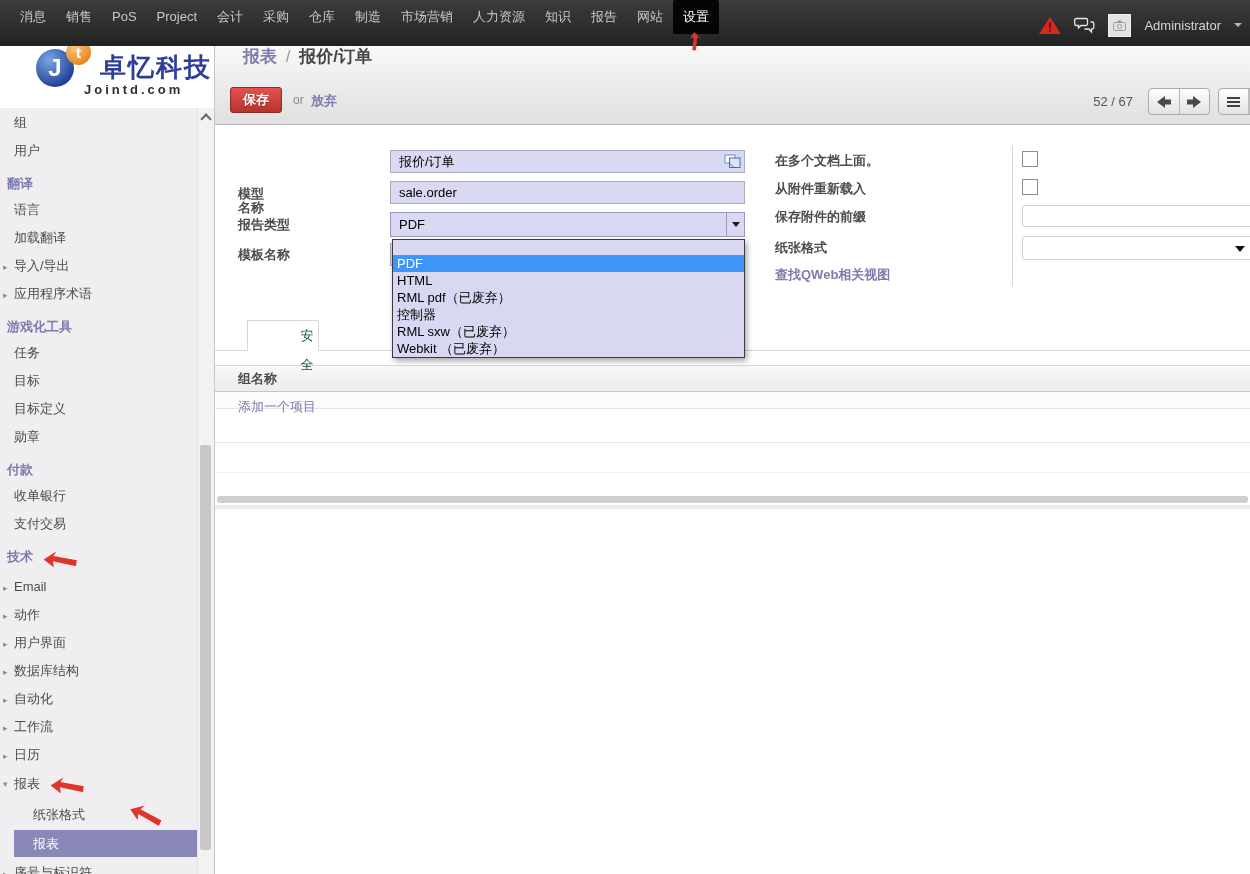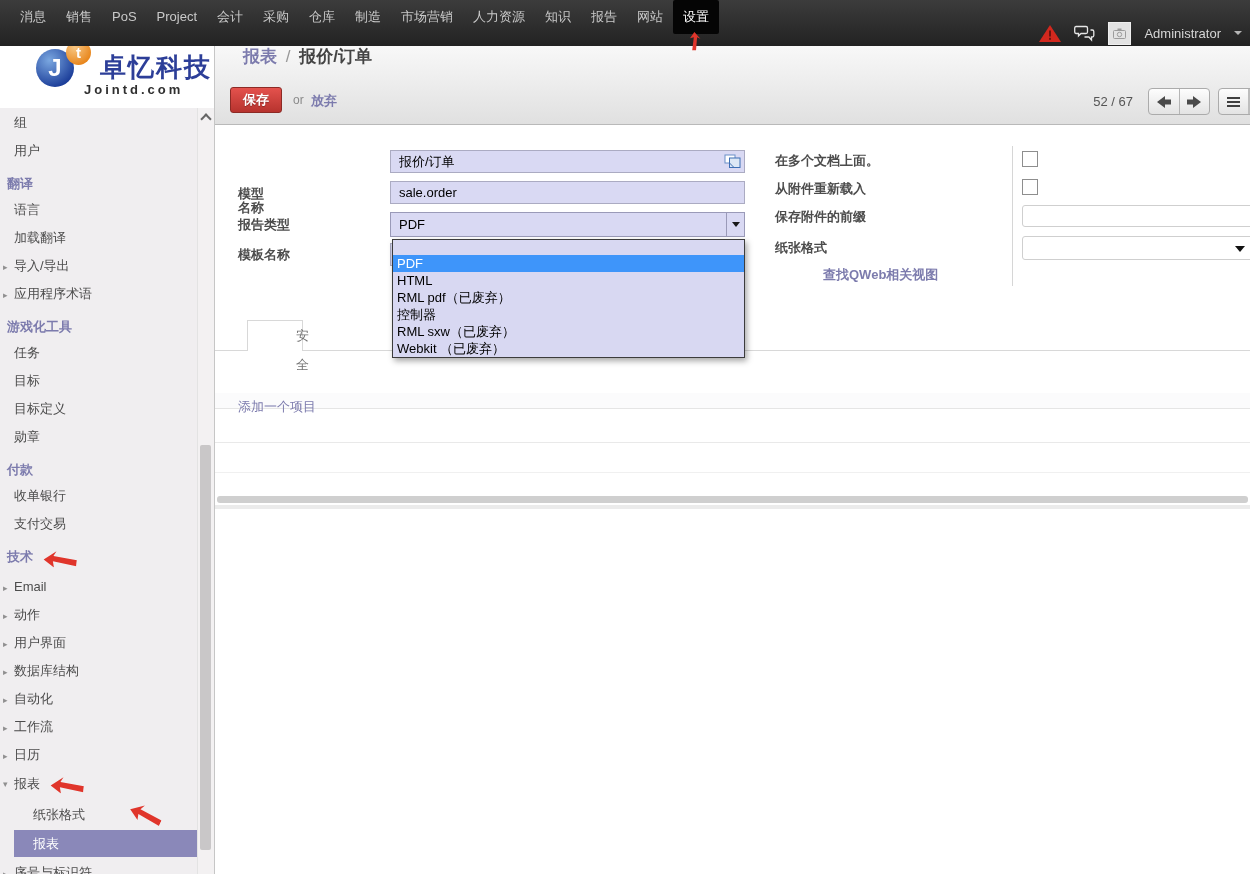--- a/index.html
+++ b/index.html
@@ -4,21 +4,21 @@
 <style>
   html,body{margin:0;padding:0;width:1250px;height:874px;overflow:hidden;
     font-family:"Liberation Sans","DejaVu Sans",sans-serif;background:#fff;}
   
   .topbar{position:absolute;left:0;top:0;width:100%;height:46px;
     background:linear-gradient(#3c3c3c,#222);z-index:100;}
   .menus{position:absolute;left:10px;top:0;height:34px;display:flex;}
   .tmenu{position:relative;padding:0 10px;line-height:34px;font-size:13px;color:#c9c9c9;
     cursor:pointer;white-space:nowrap;}
   .tmenu.active{background:#050505;color:#fff;border-radius:2px;}
-  .top-right{position:absolute;right:8px;top:16px;height:34px;display:flex;align-items:center;gap:13px;}
+  .top-right{position:absolute;right:8px;top:8px;height:34px;display:flex;align-items:center;gap:13px;}
   .admin-name{color:#d5d5d5;font-size:13px;}
   .caret-down{width:0;height:0;border-left:4px solid transparent;border-right:4px solid transparent;
     border-top:4px solid #b5b5b5;}
   .avatar{width:21px;height:21px;background:#e3e3e3;border:1px solid #efefef;
     display:flex;align-items:center;justify-content:center;}
   .tr-ic{display:flex;align-items:center;}
   
   .leftpanel{position:absolute;left:0;top:34px;width:215px;bottom:0;background:#f0eef0;
     border-right:1px solid #c6c6c6;box-sizing:border-box;}
   .logo{height:74px;background:#fff;position:relative;cursor:pointer;}
@@ -87,31 +87,31 @@
     border-top:5px solid #1a1a1a;}
   .tr-icon{position:absolute;right:3px;top:3px;}
   .fsep{position:absolute;left:797px;top:112px;height:140px;width:1px;background:#d6d6d6;}
   .cbx{position:absolute;left:807px;width:14px;height:14px;background:#fff;border:1px solid #8e8e8e;cursor:pointer;}
   .winput{position:absolute;left:807px;width:236px;height:22px;background:#fff;border:1px solid #cfcfcf;
     border-radius:3px;box-sizing:border-box;cursor:text;}
   .wcombo{position:absolute;left:807px;width:236px;height:24px;background:#fff;border:1px solid #cfcfcf;
     border-radius:3px;box-sizing:border-box;cursor:pointer;}
   .wcombo i{position:absolute;right:12px;top:9px;width:0;height:0;
     border-left:5px solid transparent;border-right:5px solid transparent;border-top:6px solid #111;}
-  .qweb{position:absolute;left:560px;top:232px;font-size:13px;font-weight:bold;color:#7c7bad;cursor:pointer;margin-left:48px;}
+  .qweb{position:absolute;left:560px;top:232px;font-size:13px;font-weight:bold;color:#7c7bad;cursor:pointer;}
   
   .dropdown{position:absolute;left:177px;top:205px;width:351px;background:#d8d8f2;
     border:1px solid #3c3c3c;box-shadow:2px 3px 6px rgba(0,0,0,.35);z-index:60;}
   .dd-opt{height:17px;line-height:17px;font-size:13px;color:#000;padding:0 4px;white-space:nowrap;cursor:pointer;}
   .dd-opt.empty{height:15px;}
   .dd-opt.sel{background:#3e95fa;color:#fff;}
   
-  .tab{position:absolute;left:32px;top:286px;width:56px;height:31px;background:#fff;
+  .tab{position:absolute;left:32px;top:286px;width:72px;height:31px;background:#fff;
     border:1px solid #d8d8d8;border-bottom:none;box-sizing:border-box;text-align:center;
-    line-height:29px;font-size:13px;color:#737373;cursor:pointer;z-index:6;padding-left:48px;}
+    line-height:29px;font-size:13px;color:#14532d;cursor:pointer;z-index:6;padding-left:48px;}
   .tabstrip-line{position:absolute;left:0;top:316px;right:0;height:1px;background:#d8d8d8;z-index:5;}
   .tbl-head{position:absolute;left:0;top:331px;right:0;height:27px;
     background:linear-gradient(#f8f8f8,#ececec);border-top:1px solid #dadada;border-bottom:1px solid #c6c6c6;
     box-sizing:border-box;font-size:13px;font-weight:bold;color:#4c4c4c;line-height:25px;padding-left:23px;}
   .tbl-add{position:absolute;left:0;top:359px;right:0;height:16px;background:#fbfbfc;
     border-bottom:1px solid #e5e5e5;font-size:13px;color:#7c7bad;line-height:27px;padding-left:23px;
     cursor:pointer;box-sizing:border-box;}
   .tbl-empty{position:absolute;left:0;right:0;box-sizing:border-box;}
   .te1{top:387px;height:22px;border-bottom:1px solid #e9e9e9;}
   .te2{top:409px;height:30px;border-bottom:1px solid #f0f0f0;}
@@ -302,19 +302,20 @@
   <label class="flabel" style="left:560px;top:174px;">保存附件的前缀</label>
   <div class="winput" style="top:171px;"></div>
   <label class="flabel" style="left:560px;top:205px;">纸张格式</label>
   <div class="wcombo" style="top:202px;">
       <i></i>
     </div>
   <div class="qweb">查找QWeb相关视图</div>
 
   <div class="tab">安全</div>
   <div class="tabstrip-line"></div>
+  <div class="tbl-head">组名称</div>
   <div class="tbl-add">添加一个项目</div>
   <div class="tbl-empty te1"></div>
   <div class="tbl-empty te2"></div>
   <div class="tbl-empty te3"></div>
   <div class="hbar"></div>
   <div class="hbar2"></div>
 </div>
 
 </body></html>

